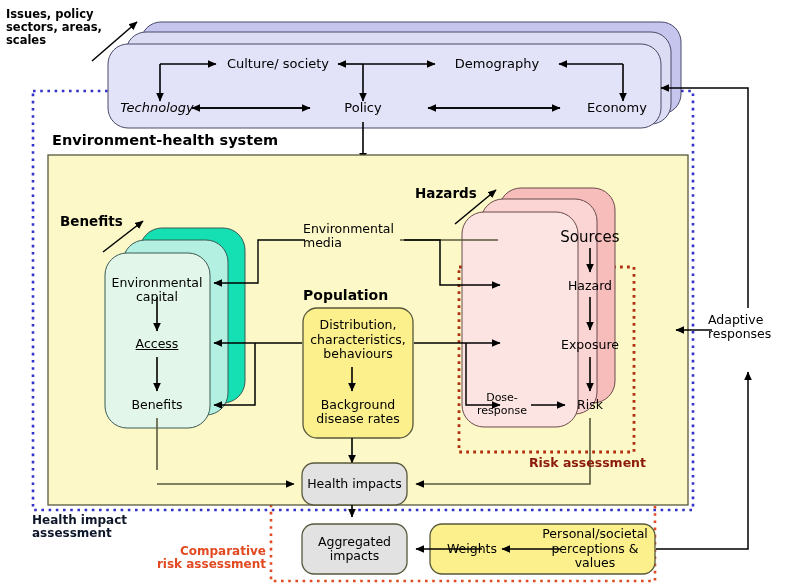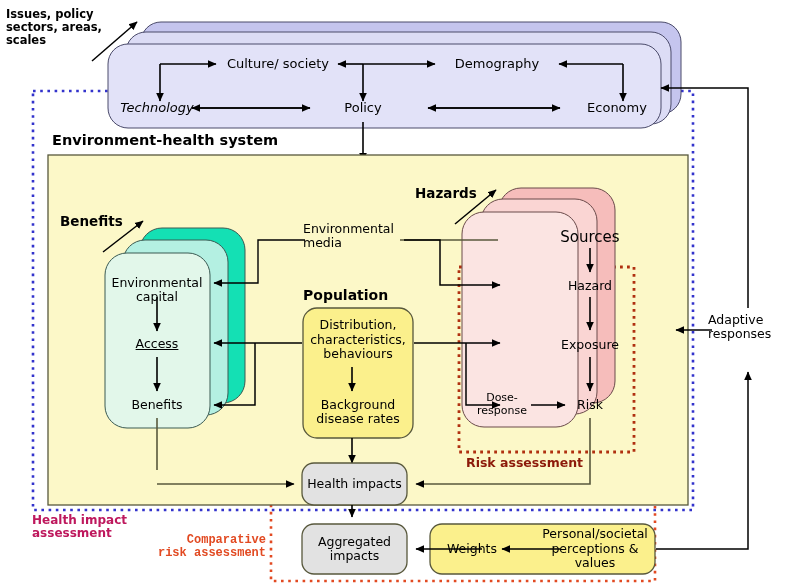--- a/index.html
+++ b/index.html
@@ -185,17 +185,17 @@
   <div class="node" style="left:470px;top:387px;width:64px;height:36px;font-size:11px;">Dose-response</div>
   <div class="node" style="left:562px;top:394px;width:56px;height:22px;font-size:12.5px;">Risk</div>
 
   <div class="node" style="left:302px;top:473px;width:105px;height:22px;font-size:12.5px;">Health impacts</div>
   <div class="node" style="left:302px;top:531px;width:105px;height:36px;font-size:12.5px;">Aggregated impacts</div>
   <div class="node" style="left:437px;top:538px;width:70px;height:22px;font-size:12.5px;">Weights</div>
   <div class="node" style="left:534px;top:531px;width:122px;height:36px;font-size:12.5px;">Personal/societal perceptions &amp; values</div>
 
   <div class="lbl" style="left:708px;top:313px;width:76px;font-size:12.5px;">Adaptive responses</div>
 
-  <div class="lbl bold" style="left:466px;top:456px;width:180px;font-size:12.5px;text-align:left;color:#8c1a0a;">Risk assessment</div>
-  <div class="lbl bold" style="left:32px;top:514px;width:120px;font-size:12px;text-align:left;color:#be185d;">Health impact assessment</div>
-  <div class="lbl bold" style="left:152px;top:534px;width:114px;font-size:12px;text-align:right;color:#e24a22;font-family:Liberation Mono, monospace;">Comparative risk assessment</div>
+  <div class="lbl bold" style="left:466px;top:456px;width:180px;font-size:12.5px;text-align:right;color:#8c1a0a;">Risk assessment</div>
+  <div class="lbl bold" style="left:32px;top:514px;width:120px;font-size:12px;text-align:left;color:#0f172a;">Health impact assessment</div>
+  <div class="lbl bold" style="left:152px;top:545px;width:114px;font-size:12px;text-align:right;color:#e24a22;">Comparative risk assessment</div>
 
 </div>
 
 </body></html>

